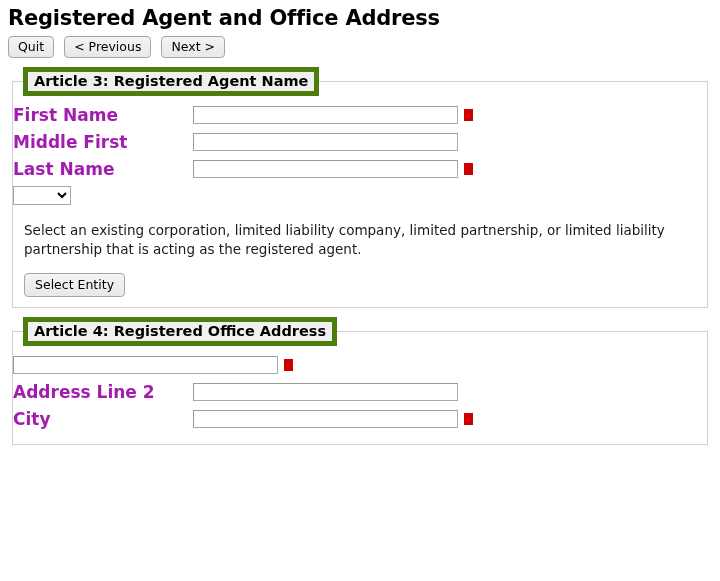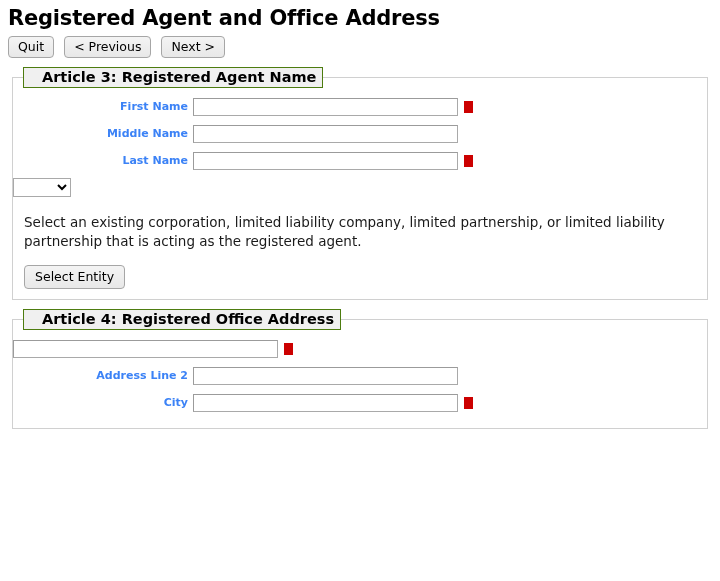--- a/index.html
+++ b/index.html
@@ -56,41 +56,40 @@
     border: 1px solid #d0d0d0;
     padding: 0 0 10px 0;
     background: #ffffff;
   }
   fieldset.section legend {
     font-family: "DejaVu Sans", sans-serif;
     font-size: 14.5px;
     font-weight: bold;
     color: #000000;
     background: #f0f0f0;
-    border: 1px solid #4d7c0f;
-    padding: 1px 6px 2px 18px;
+    border: 5px solid #4d7c0f;
+    padding: 1px 6px 2px 6px;
     margin-left: 10px;
   }
   
   .row {
     display: flex;
     align-items: center;
     margin: 0 0 4px 0;
     padding: 0;
     height: 23px;
   }
   .row:first-of-type { margin-top: 7px; }
   .lbl {
     width: 175px;
-    text-align: right;
-    font-weight: bold;
-    font-size: 11px;
+    font-weight: bold;
+    font-size: 17px;
     font-family: "DejaVu Sans", sans-serif;
     padding-right: 5px;
-    color: #3b82f6;
+    color: #a21caf;
     white-space: nowrap;
   }
   .txt {
     width: 265px;
     height: 18px;
     box-sizing: border-box;
     border: 1px solid #a9a9a9;
     border-top-color: #9b9b9b;
     border-left-color: #9b9b9b;
     background: #ffffff;
@@ -163,21 +162,21 @@
   <fieldset class="section">
     <legend>Article 3: Registered Agent Name</legend>
 
     <div class="row">
       <div class="lbl">First Name</div>
       <input class="txt" type="text" value="" style="">
       <span class="req"></span>
     </div>
 
     <div class="row">
-      <div class="lbl">Middle Name</div>
+      <div class="lbl">Middle First</div>
       <input class="txt" type="text" value="" style="">
       <span class="req hidden"></span>
     </div>
 
     <div class="row">
       <div class="lbl">Last Name</div>
       <input class="txt" type="text" value="" style="">
       <span class="req"></span>
     </div>
 

